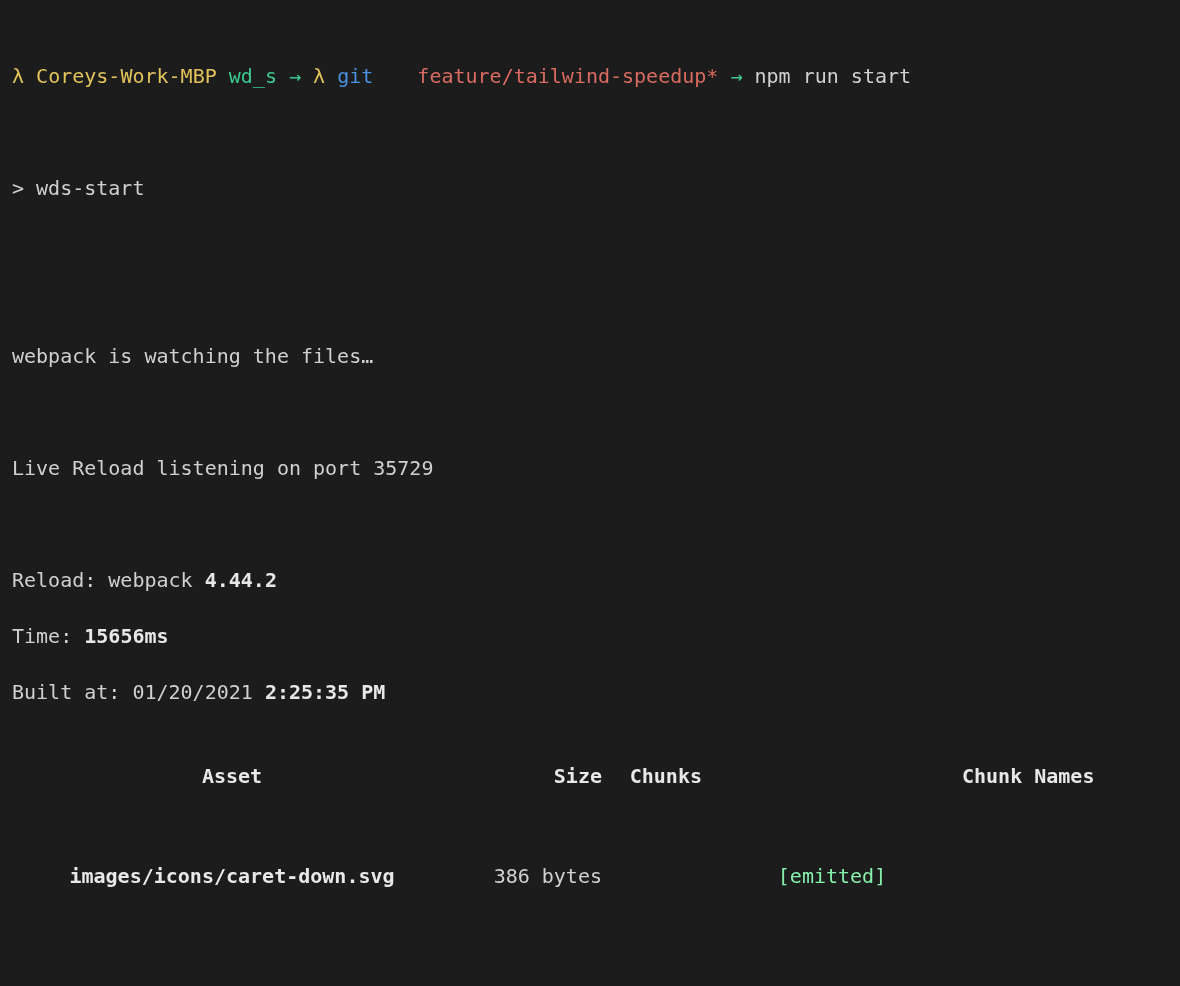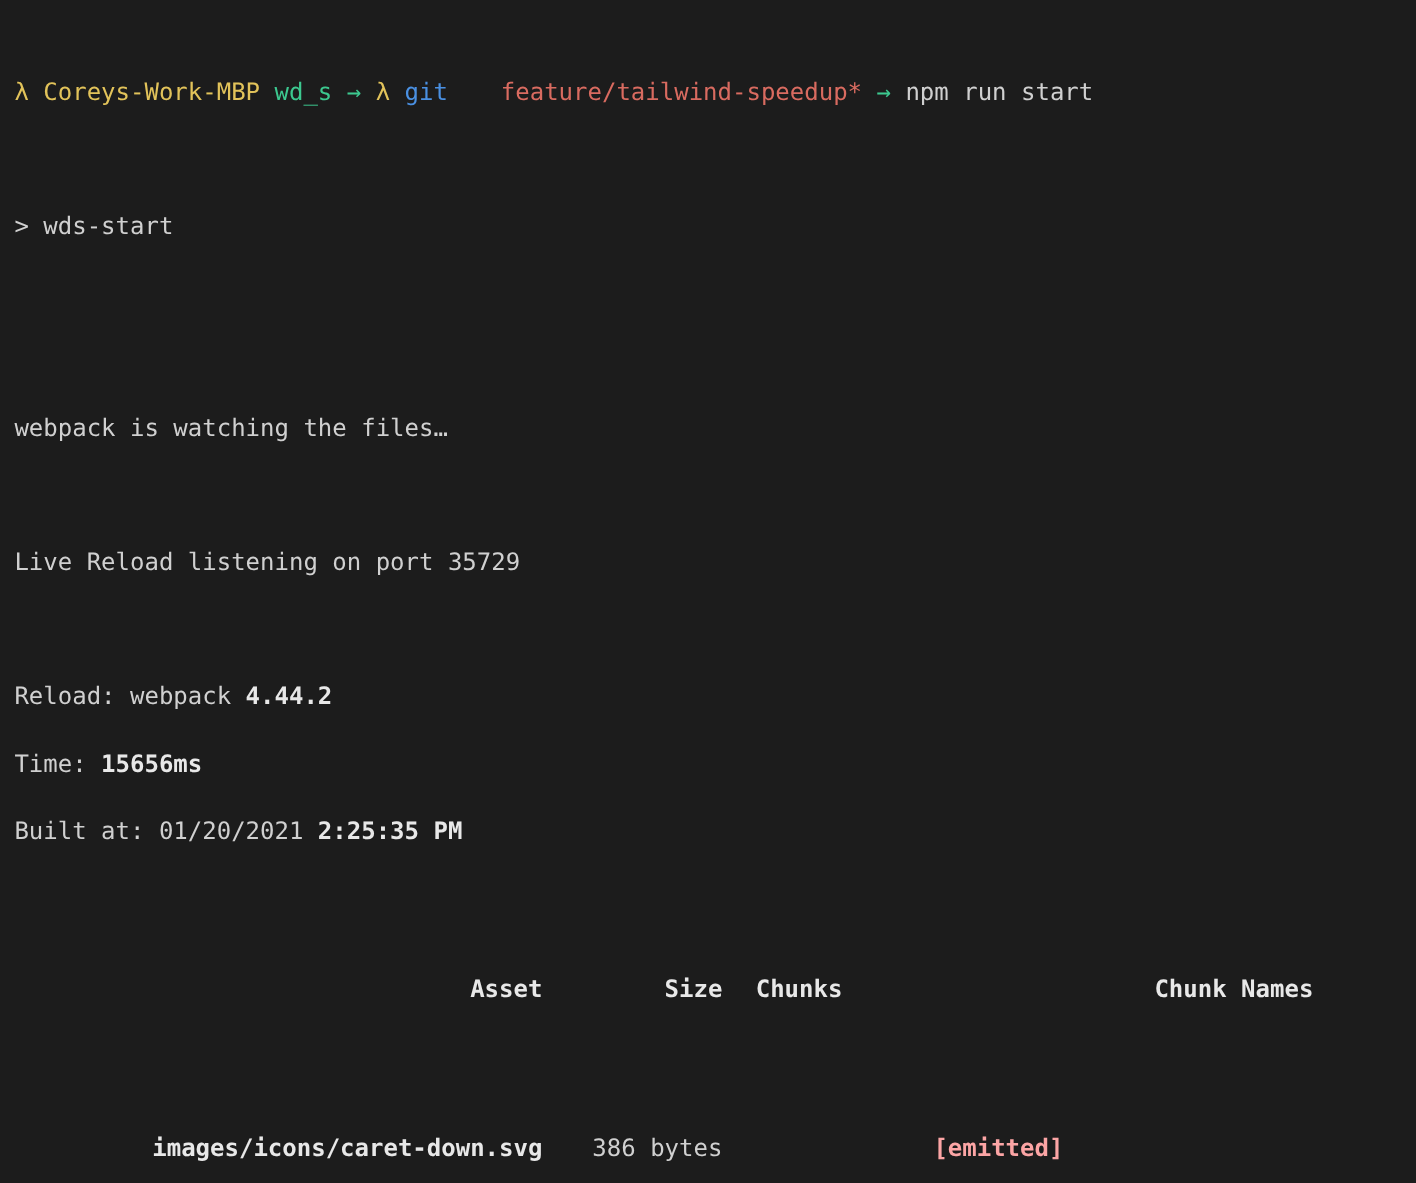--- a/index.html
+++ b/index.html
@@ -21,26 +21,26 @@
   }
   .yellow { color: #e2c35a; }
   .green  { color: #3cc88f; margin-top: 16px; }
   .blue   { color: #4a90e2; }
   .red    { color: #d96b60; margin-left: 32px; }
   .white  { color: #d0d0d0; }
   .bold   { font-weight: 700; color:#e8e8e8; }
   .header-row span { display:inline-block; }
   .row span { display:inline-block; }
   
-  .c-asset { width:440px; text-align:right; }
-  .c-size  { width:140px; text-align:right; padding-left:10px;margin-top:48px;}
+  .c-asset { width:440px; text-align:center; }
+  .c-size  { width:140px; text-align:right; padding-left:10px;}
   .c-chunk { width:90px;  text-align:right; padding-left:10px;}
   .c-stat  { width:240px; text-align:center; padding-left:10px;}
   .c-cnames{ width:180px; text-align:left; padding-left:10px;}
-  .c-stat .em { color:#fca5a5; font-weight:700;}
+  .c-stat .em { color:#86efac; font-weight:400;}
 </style>
 </head>
 <body>
 
 <div class="terminal">
 
 <div><span class="yellow">λ</span> <span class="yellow">Coreys-Work-MBP</span> <span class="green">wd_s</span> <span class="green">→</span> <span class="yellow">λ</span> <span class="blue">git</span> <span class="red">feature/tailwind-speedup*</span> <span class="green">→</span> <span class="white">npm run start</span></div>
 <div>&nbsp;</div>
 <div>&gt; wds-start</div>
 <div>&nbsp;</div>

